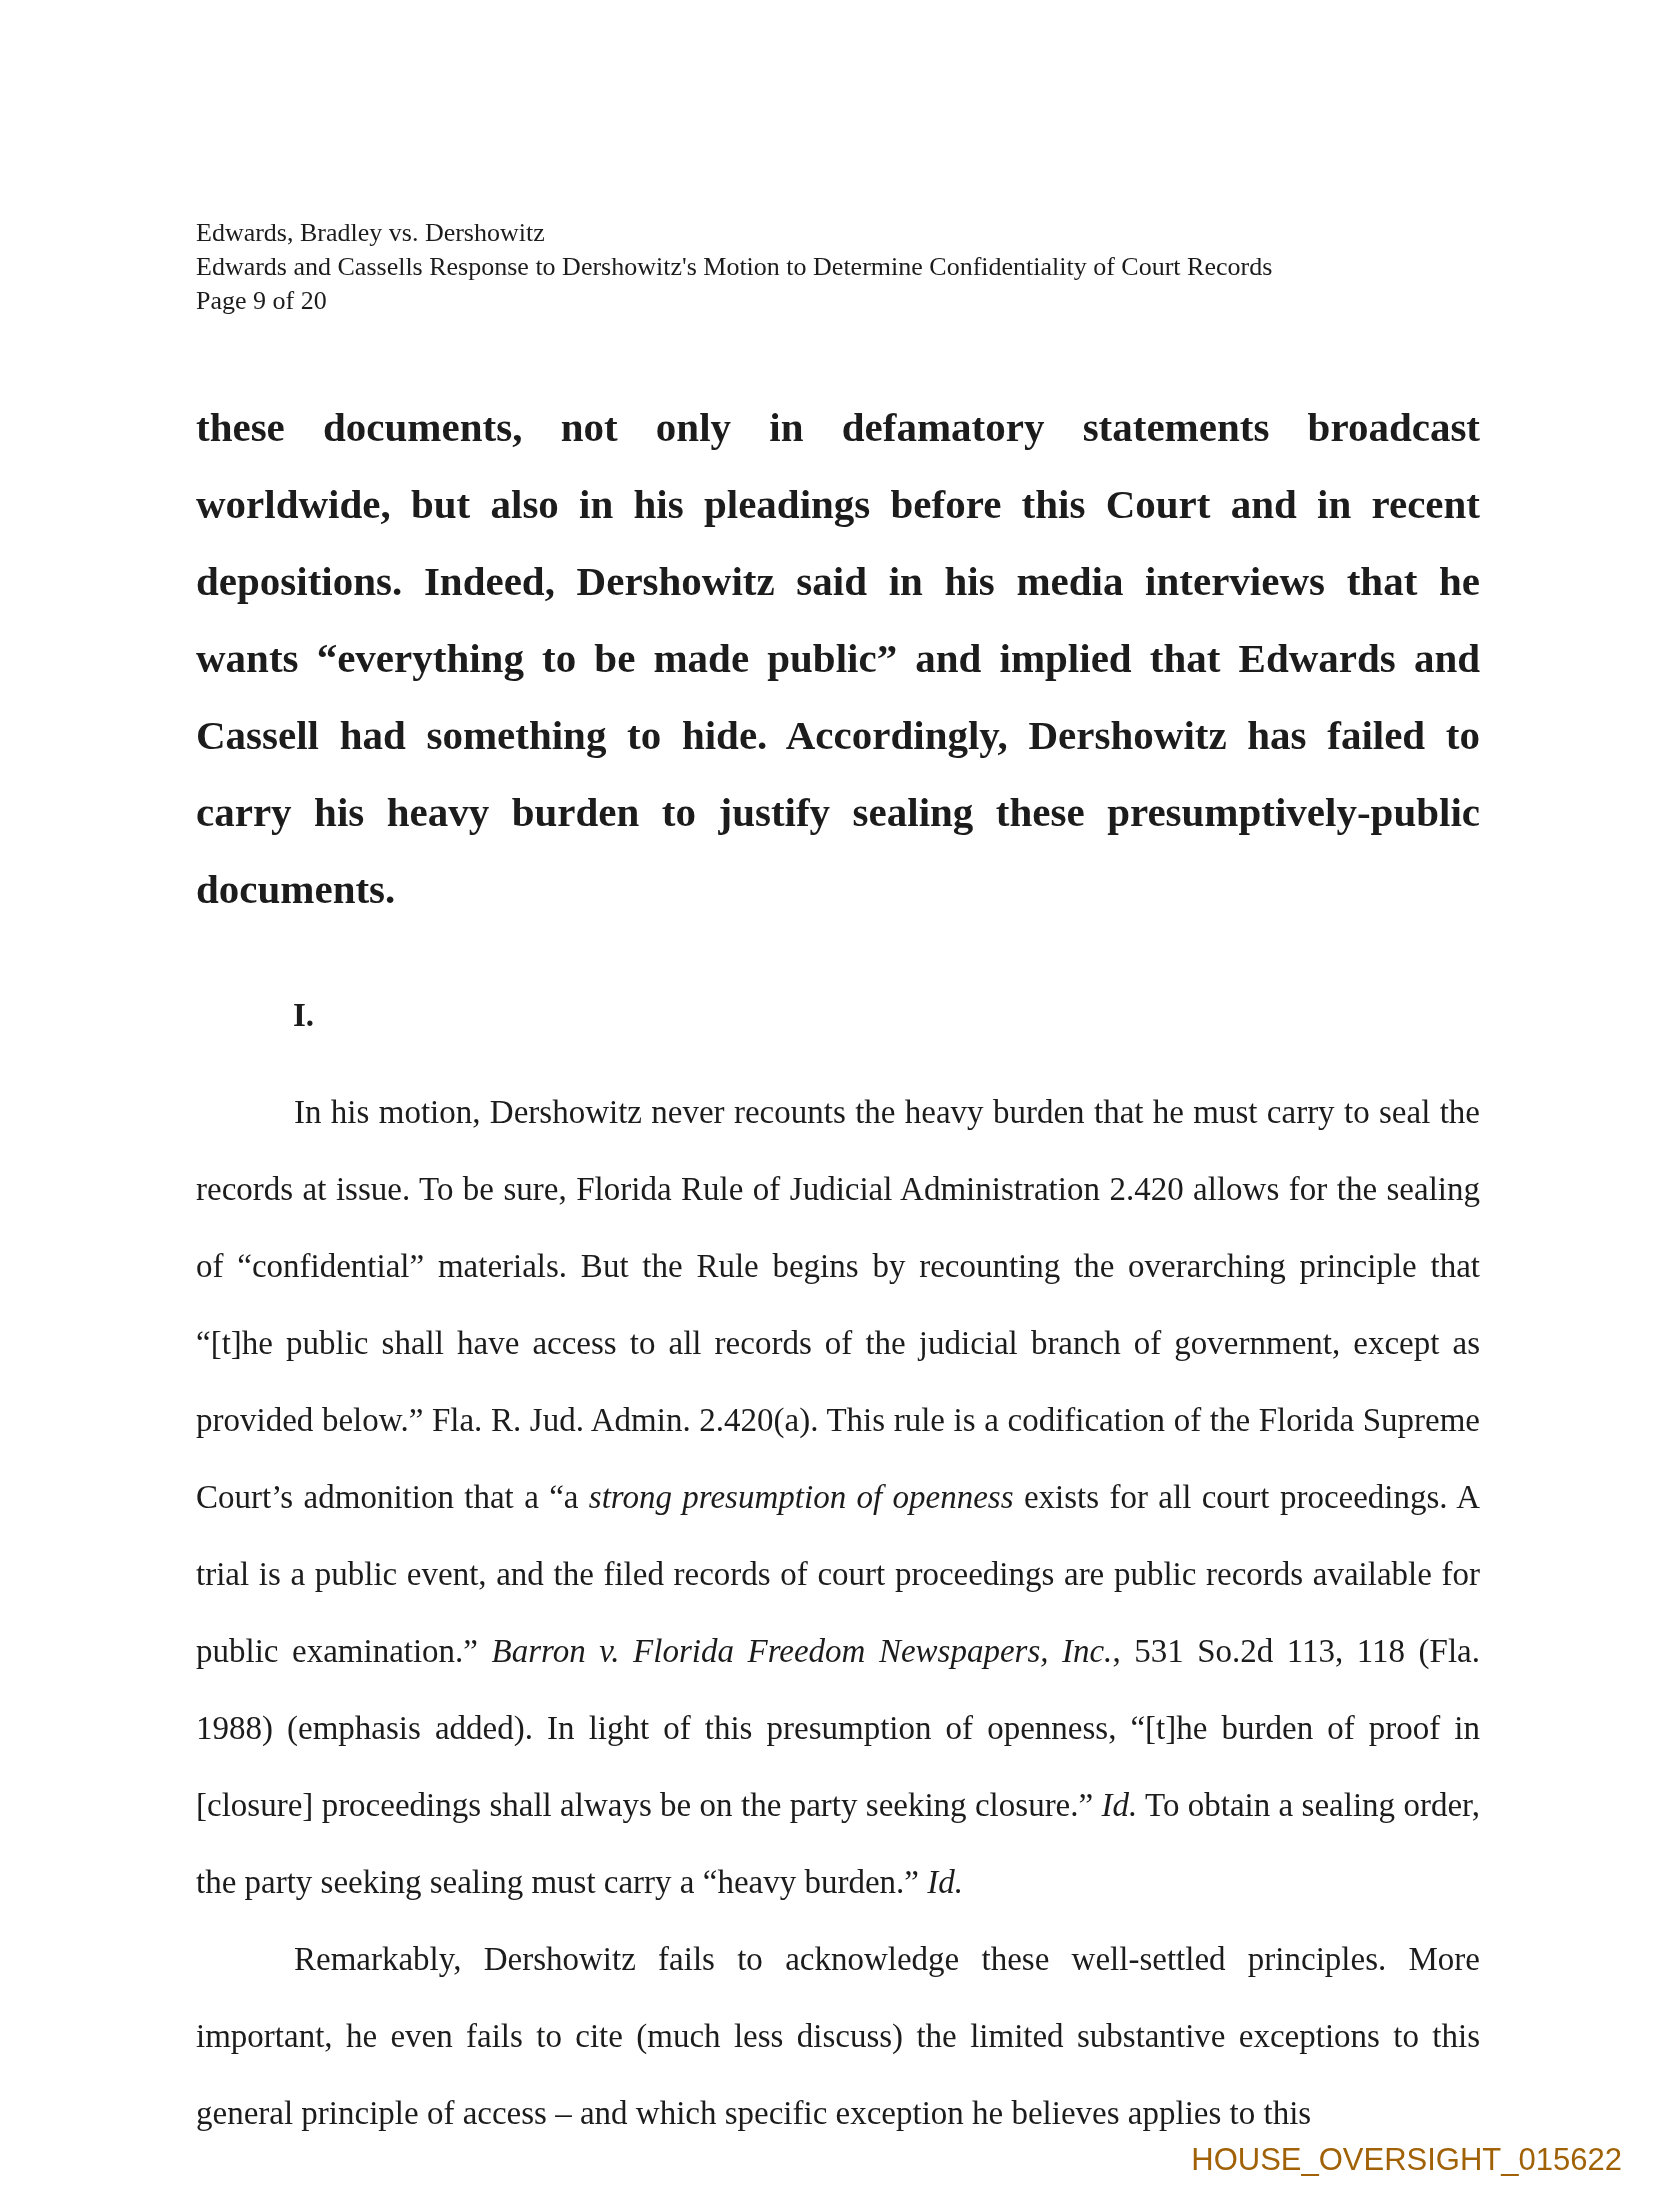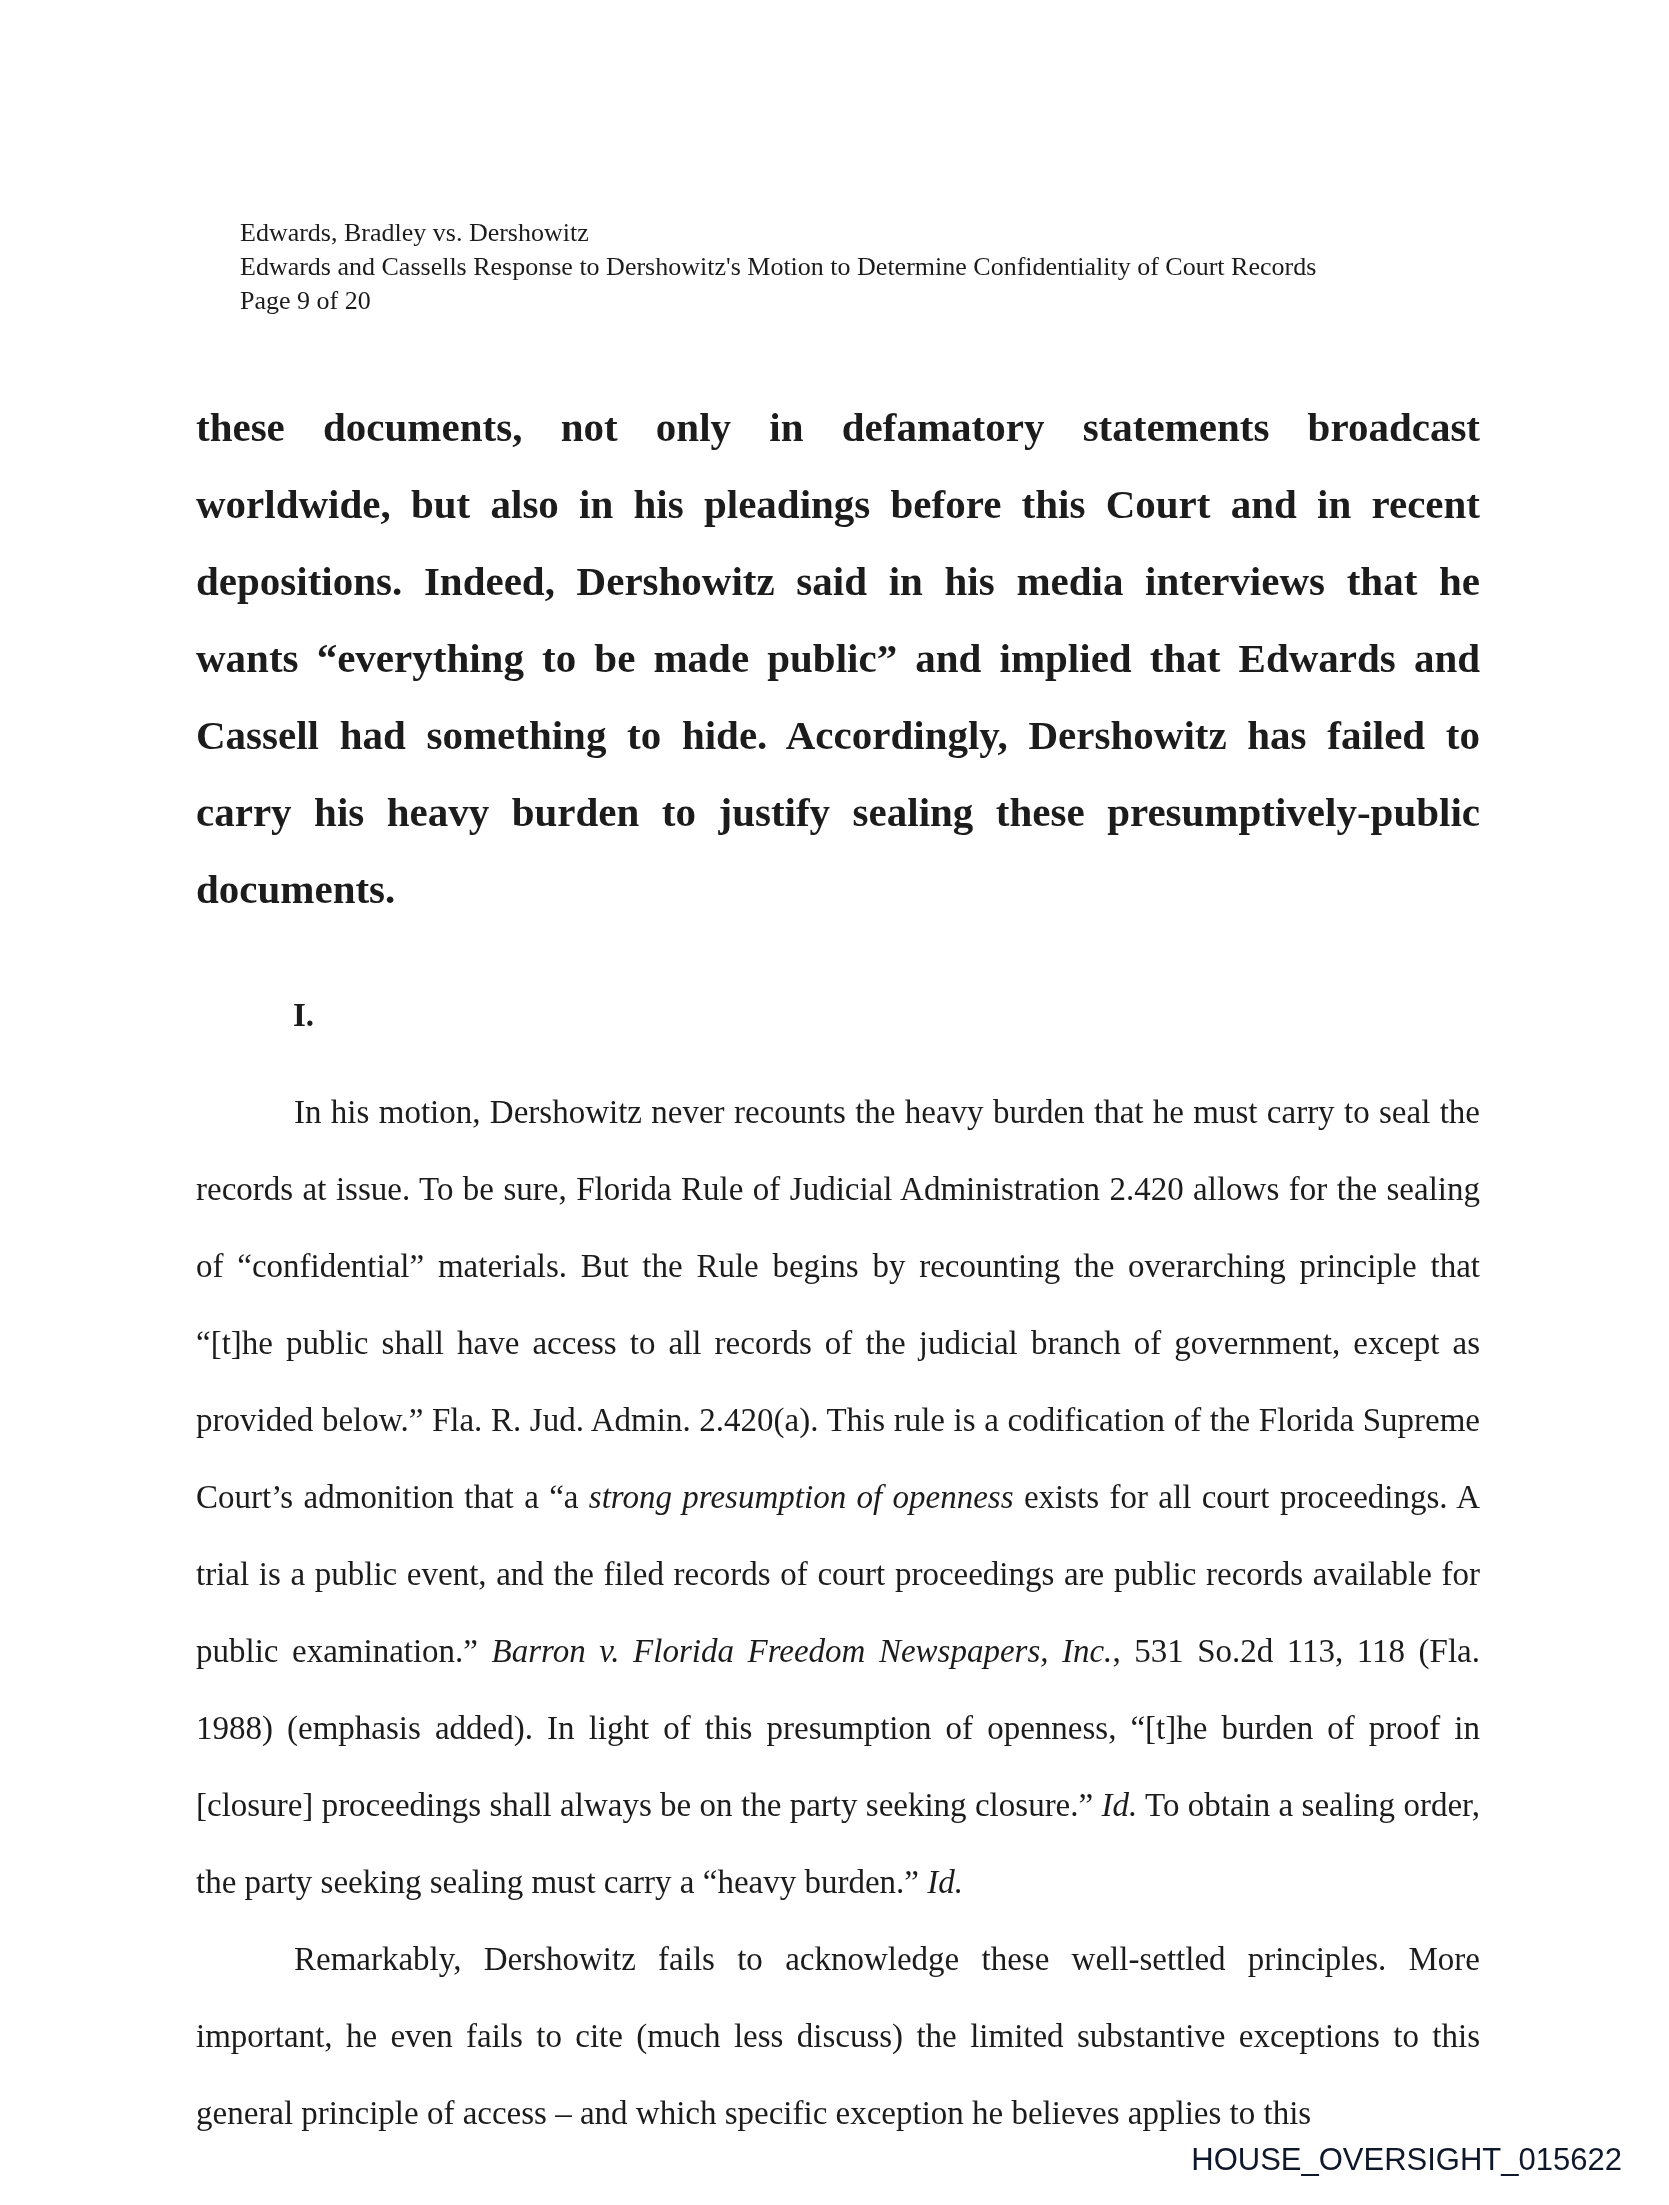--- a/index.html
+++ b/index.html
@@ -20,21 +20,20 @@
   .content {
     position: absolute;
     left: 196px;
     top: 216px;
     width: 1284px;
   }
   .doc-header {
     font-size: 26px;
     line-height: 34px;
     font-weight: 400;
-    margin-left: 44px;
   }
   .doc-header div {
     white-space: nowrap;
   }
   .opening {
     margin: 71px 0 0 0;
     font-size: 41px;
     font-weight: 700;
     line-height: 77px;
     text-align: justify;
@@ -66,21 +65,21 @@
   }
   .italic {
     font-style: italic;
   }
   .bates {
     position: absolute;
     right: 47px;
     top: 2142px;
     font-family: "Liberation Sans", "DejaVu Sans", sans-serif;
     font-size: 31px;
-    color: #0f172a;
+    color: #a16207;
     white-space: nowrap;
   }
 </style>
 </head>
 <body>
 
 <div class="page">
   <div class="content">
 
     <div class="doc-header">

